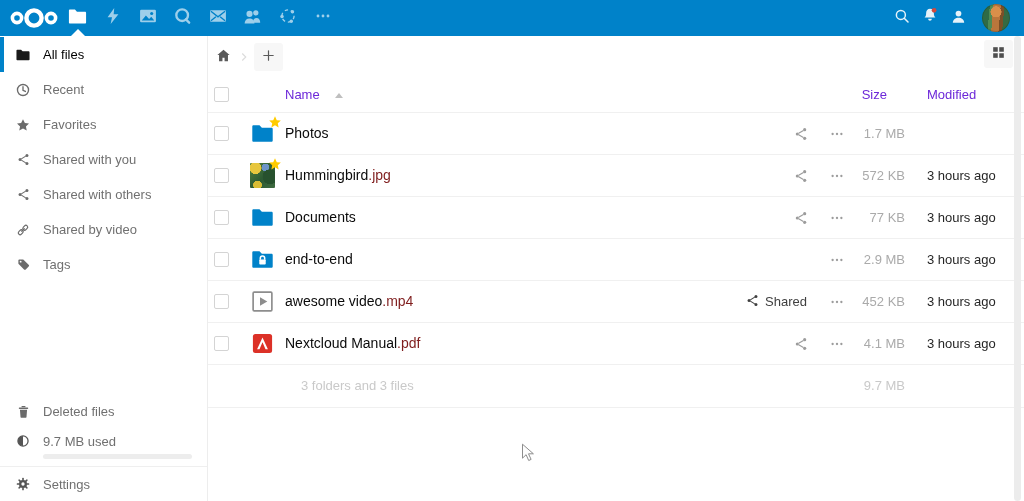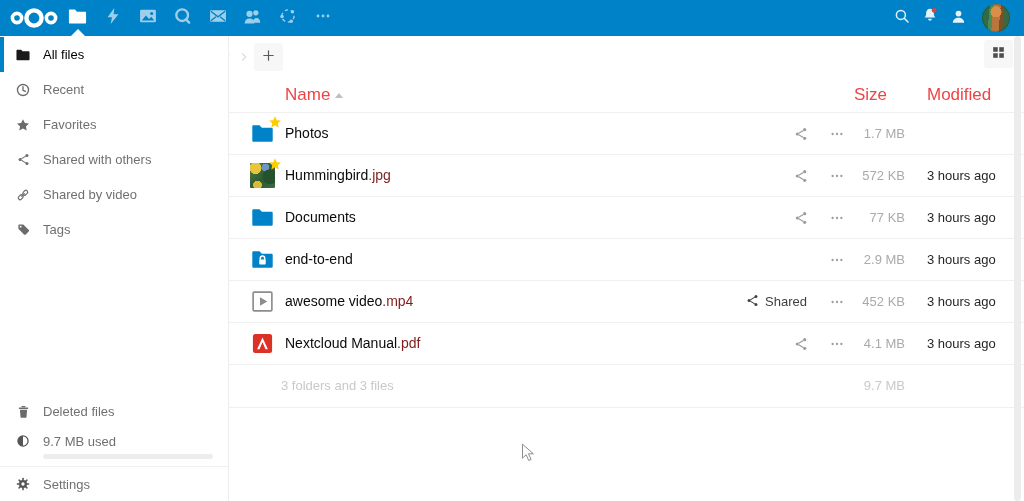--- a/index.html
+++ b/index.html
@@ -16,41 +16,41 @@
   .app.active::after{content:"";position:absolute;bottom:0;left:50%;margin-left:-7px;
     border-left:7px solid transparent;border-right:7px solid transparent;border-bottom:7px solid #fff;}
   .tb-right{position:absolute;right:0;top:0;height:36px;display:flex;align-items:center;padding-right:8px;}
   .tb-icon{width:28px;height:28px;display:flex;align-items:center;justify-content:center;cursor:pointer;opacity:.9;}
   .avatar{width:28px;height:28px;border-radius:50%;margin-left:10px;margin-right:6px;cursor:pointer;
     background:
       radial-gradient(circle at 50% 28%, #d98f4a 0 22%, transparent 23%),
       linear-gradient(95deg,#2f6b45 0 26%,#4d8a55 26% 38%,#b9763c 38% 62%,#7c4f27 62% 74%,#356a43 74%);
     box-shadow:inset 0 0 0 1px rgba(0,0,0,.15);}
   
-  .sidebar{position:absolute;top:36px;left:0;width:229px;height:465px;background:#fff;border-right:1px solid #ededed;box-sizing:border-box;z-index:10;}
+  .sidebar{position:absolute;top:36px;left:0;width:208px;height:465px;background:#fff;border-right:1px solid #ededed;box-sizing:border-box;z-index:10;}
   .nav{padding-top:1px;}
   .nav-item{height:35px;display:flex;align-items:center;padding-left:15px;position:relative;cursor:pointer;color:#707070;font-size:13px;}
   .nav-item .nicon{width:16px;height:16px;margin-right:12px;display:flex;align-items:center;justify-content:center;flex:none;}
   .nav-item.active{color:#000;}
   .nav-item.active::before{content:"";position:absolute;left:0;top:0;bottom:0;width:4px;background:#0082c9;}
   .sidebar-bottom{position:absolute;left:0;right:0;bottom:0;}
   .quota{height:37px;position:relative;color:#707070;font-size:13px;cursor:default;}
   .quota .nicon{position:absolute;left:15px;top:4px;width:16px;height:16px;}
   .quota .qlabel{position:absolute;left:43px;top:5px;}
   .quota-bar{position:absolute;left:43px;right:15px;top:25px;height:5px;border-radius:3px;background:#ededed;}
   .settings-item{border-top:1px solid #efefef;height:34px;}
   
   .content{position:absolute;left:205px;top:36px;width:819px;height:465px;background:#fff;}
   .controls{position:relative;height:44px;}
   .iconbtn{position:absolute;display:flex;align-items:center;justify-content:center;cursor:pointer;border-radius:3px;}
   .home-btn{left:4px;top:7px;width:28px;height:28px;}
   .crumb-sep{position:absolute;left:30px;top:7px;width:18px;height:28px;display:flex;align-items:center;justify-content:center;}
   .add-btn{left:49px;top:7px;width:29px;height:28px;background:#f7f7f7;}
   .grid-btn{right:11px;top:4px;width:29px;height:28px;background:#f7f7f7;}
-  .thead{position:relative;height:32px;color:#ef4444;font-size:17px;}
+  .thead{position:relative;height:32px;color:#6d28d9;font-size:13px;}
   .th-check{position:absolute;left:9px;top:7px;}
   .th-name{position:absolute;left:80px;top:0;line-height:30px;}
   .sort-caret{position:absolute;left:130px;top:13px;width:0;height:0;
     border-left:4px solid transparent;border-right:4px solid transparent;border-bottom:5px solid #bfbfbf;}
   .th-size{position:absolute;right:137px;top:0;line-height:30px;}
   .th-mod{position:absolute;left:722px;top:0;line-height:30px;}
   .checkbox{width:13px;height:13px;border:1px solid #d4d4d4;border-radius:2px;background:#fff;cursor:pointer;}
   .row{position:relative;height:41px;border-top:1px solid #f0f0f0;cursor:pointer;}
   .row .checkbox{position:absolute;left:9px;top:13px;}
   .ficon{position:absolute;left:45px;top:8px;width:25px;height:25px;}
@@ -63,21 +63,21 @@
       linear-gradient(135deg,#55813f 0%,#2c5a33 55%,#3f6b41 100%);}
   .star-badge{position:absolute;top:-6px;right:-7px;width:14px;height:14px;}
   .fname{position:absolute;left:80px;top:0;line-height:41px;font-size:14px;color:#0a0a0a;white-space:nowrap;}
   .fname .ext{color:#7f1d1d;}
   .share-btn{position:absolute;left:583px;top:0;width:26px;height:41px;display:flex;align-items:center;justify-content:center;cursor:pointer;}
   .shared-wrap{position:absolute;right:217px;top:0;height:41px;display:flex;align-items:center;gap:5px;color:#3f3f3f;font-size:13px;cursor:pointer;}
   .more-btn{position:absolute;left:619px;top:0;width:26px;height:41px;display:flex;align-items:center;justify-content:center;cursor:pointer;}
   .fsize{position:absolute;right:119px;top:0;line-height:41px;font-size:13px;color:#aaa;}
   .fmod{position:absolute;left:722px;top:0;line-height:41px;font-size:13px;color:#262626;}
   .summary{position:relative;height:42px;border-top:1px solid #f0f0f0;border-bottom:1px solid #f0f0f0;color:#c9c9c9;font-size:13px;}
-  .summary .stext{position:absolute;left:76px;line-height:42px;}
+  .summary .stext{position:absolute;left:96px;line-height:42px;}
   .summary .ssize{position:absolute;right:119px;line-height:42px;}
   .scrollbar{position:absolute;right:3px;top:36px;width:7px;height:465px;background:#ececec;border-radius:4px;z-index:15;}
   .cursor{position:absolute;left:521px;top:443px;z-index:50;pointer-events:none;}
 </style>
 </head>
 <body>
 
 <div class="topbar">
   <div class="logo">
     <svg width="52" height="24" viewBox="0 0 52 24">
@@ -183,20 +183,32 @@
         </span>
       <span>Recent</span>
     </div>
     <div class="nav-item">
       <span class="nicon">
           <svg width="16" height="16" viewBox="0 0 24 24">
             <polygon points="12,3.2 14.8,9.1 21,9.8 16.4,14.1 17.6,20.4 12,17.2 6.4,20.4 7.6,14.1 3,9.8 9.2,9.1" fill="#6b6b6b"></polygon>
           </svg>
         </span>
       <span>Favorites</span>
+    </div>
+    <div class="nav-item">
+      <span class="nicon">
+          <svg width="15" height="15" viewBox="0 0 24 24" fill="#6b6b6b">
+            <circle cx="17.5" cy="5.5" r="2.4"></circle>
+            <circle cx="6.5" cy="12" r="2.4"></circle>
+            <circle cx="17.5" cy="18.5" r="2.4"></circle>
+            <line x1="8.5" y1="11" x2="15.6" y2="6.6" stroke="#6b6b6b" stroke-width="1.7"></line>
+            <line x1="8.5" y1="13" x2="15.6" y2="17.4" stroke="#6b6b6b" stroke-width="1.7"></line>
+          </svg>
+        </span>
+      <span>Shared with you</span>
     </div>
     <div class="nav-item">
       <span class="nicon">
           <svg width="15" height="15" viewBox="0 0 24 24" fill="#6b6b6b">
             <circle cx="17.5" cy="5.5" r="2.4"></circle>
             <circle cx="6.5" cy="12" r="2.4"></circle>
             <circle cx="17.5" cy="18.5" r="2.4"></circle>
             <line x1="8.5" y1="11" x2="15.6" y2="6.6" stroke="#6b6b6b" stroke-width="1.7"></line>
             <line x1="8.5" y1="13" x2="15.6" y2="17.4" stroke="#6b6b6b" stroke-width="1.7"></line>
           </svg>

